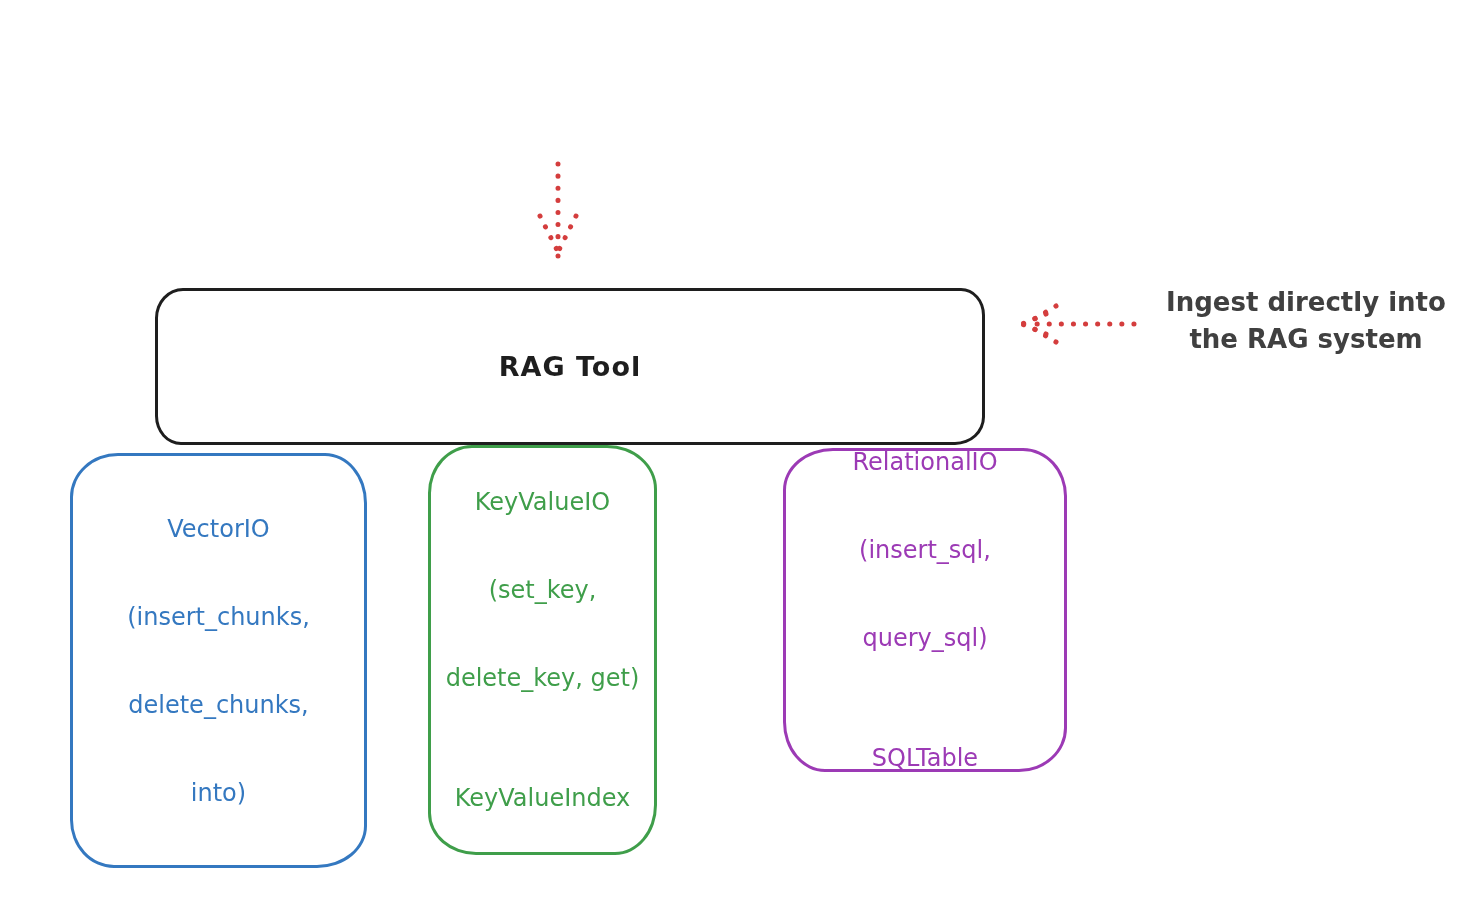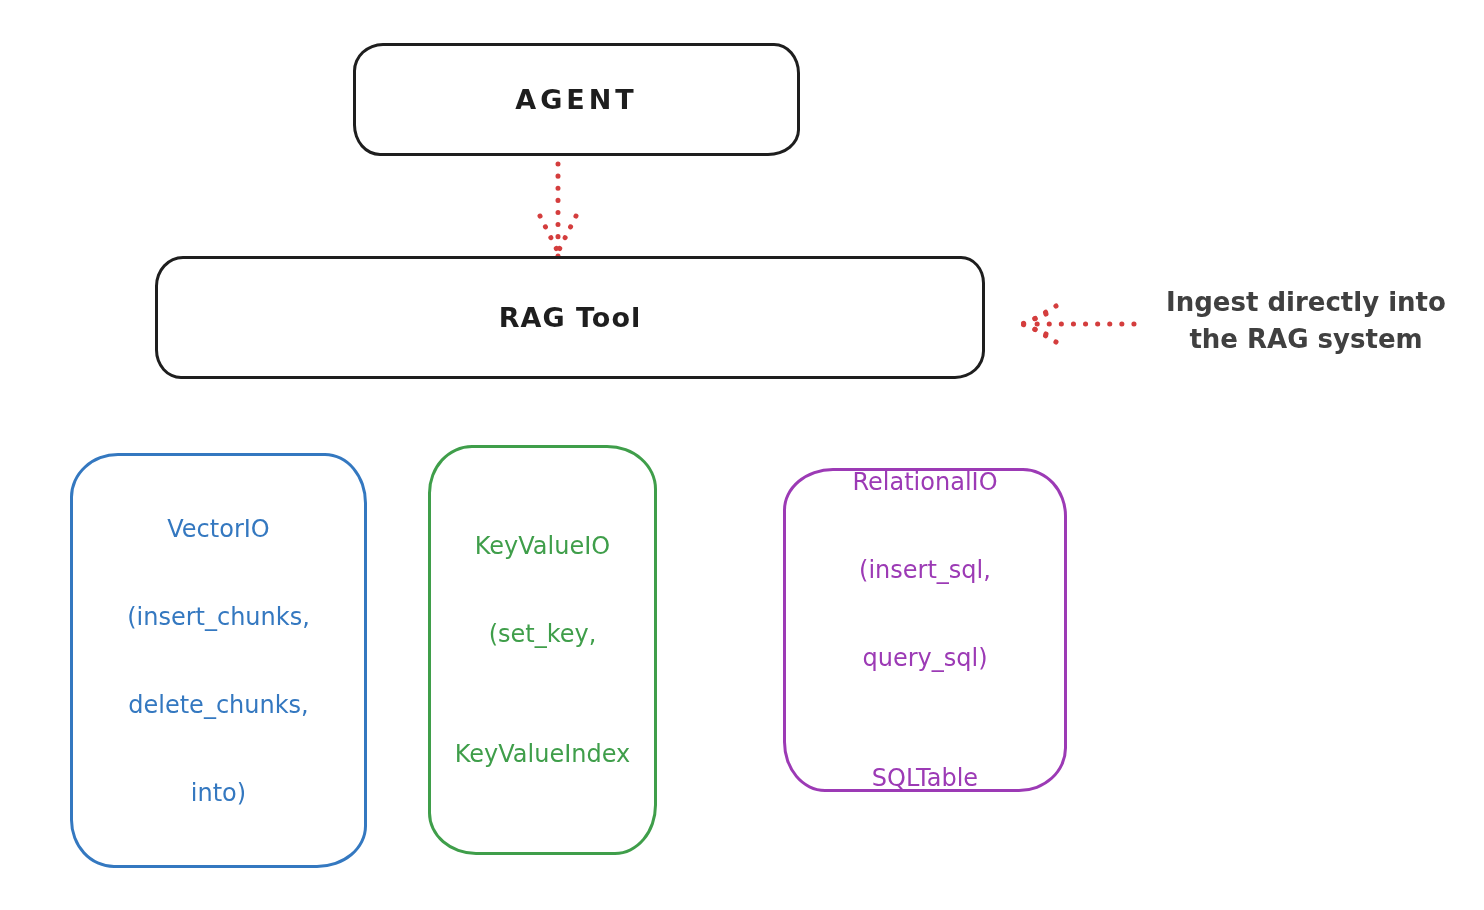--- a/index.html
+++ b/index.html
@@ -24,21 +24,21 @@
     border:3px solid #1e1e1e;
     font-size:27px;
     font-weight:bold;
   }
   #agent-box{
     left:353px;top:43px;width:447px;height:113px;
     border-radius:30px 26px 32px 27px / 28px 30px 26px 31px;
     letter-spacing:4px;
   }
   #rag-tool-box{
-    left:155px;top:256px;width:830px;height:123px;
+    left:155px;top:288px;width:830px;height:157px;
     border-radius:28px 24px 30px 26px / 30px 27px 28px 29px;
     letter-spacing:1px;
   }
   .cbox{
     flex-direction:column;
     border:3px solid;
     font-size:24px;
     line-height:40px;
     background:#ffffff;
     gap:48px;
@@ -47,21 +47,21 @@
     left:70px;top:453px;width:297px;height:415px;
     border-color:#3478c0;color:#3478c0;
     border-radius:48px 42px 50px 44px / 44px 50px 42px 48px;
   }
   #keyvalue-box{
     left:428px;top:445px;width:229px;height:410px;
     border-color:#3f9e4a;color:#3f9e4a;
     border-radius:44px 50px 42px 48px / 48px 44px 50px 42px;
   }
   #relational-box{
-    left:783px;top:468px;width:284px;height:324px;
+    left:783px;top:448px;width:284px;height:324px;
     border-color:#9c3ab5;color:#9c3ab5;
     border-radius:50px 44px 48px 42px / 42px 48px 44px 50px;
   }
   .index-label{margin-top:32px;}
   #ingest-annotation{
     position:absolute;
     left:1138px;top:284px;width:336px;
     text-align:center;
     color:#404040;
     font-size:26px;
@@ -75,23 +75,20 @@
     stroke-width:5;
     stroke-linecap:round;
     stroke-dasharray:0.1 12;
   }
 </style>
 </head>
 <body>
 
 <div id="canvas">
 
-  <div class="node black-box" id="agent-box">
-    <span>AGENT</span>
-  </div>
 
   <svg class="arrow-svg" style="left:528px;top:158px;" width="60" height="106" viewBox="0 0 60 106">
     <path d="M30 6 L30 88"></path>
     <path d="M12 58 L30 94"></path>
     <path d="M48 58 L30 94"></path>
     <path d="M30 98 L30 98.2"></path>
   </svg>
 
   <div class="node black-box" id="rag-tool-box">
     <span>RAG Tool</span>
@@ -113,20 +110,21 @@
   <div class="node cbox" id="vector-box">
     <div>VectorIO</div>
     <div>(insert_chunks,</div>
     <div>delete_chunks,</div>
     <div>into)</div>
   </div>
 
   <div class="node cbox" id="keyvalue-box">
     <div>KeyValueIO</div>
     <div>(set_key,</div>
+    <div>delete_key, get)</div>
     <div class="index-label">KeyValueIndex</div>
   </div>
 
   <div class="node cbox" id="relational-box">
     <div>RelationalIO</div>
     <div>(insert_sql,</div>
     <div>query_sql)</div>
     <div class="index-label">SQLTable</div>
   </div>
 

